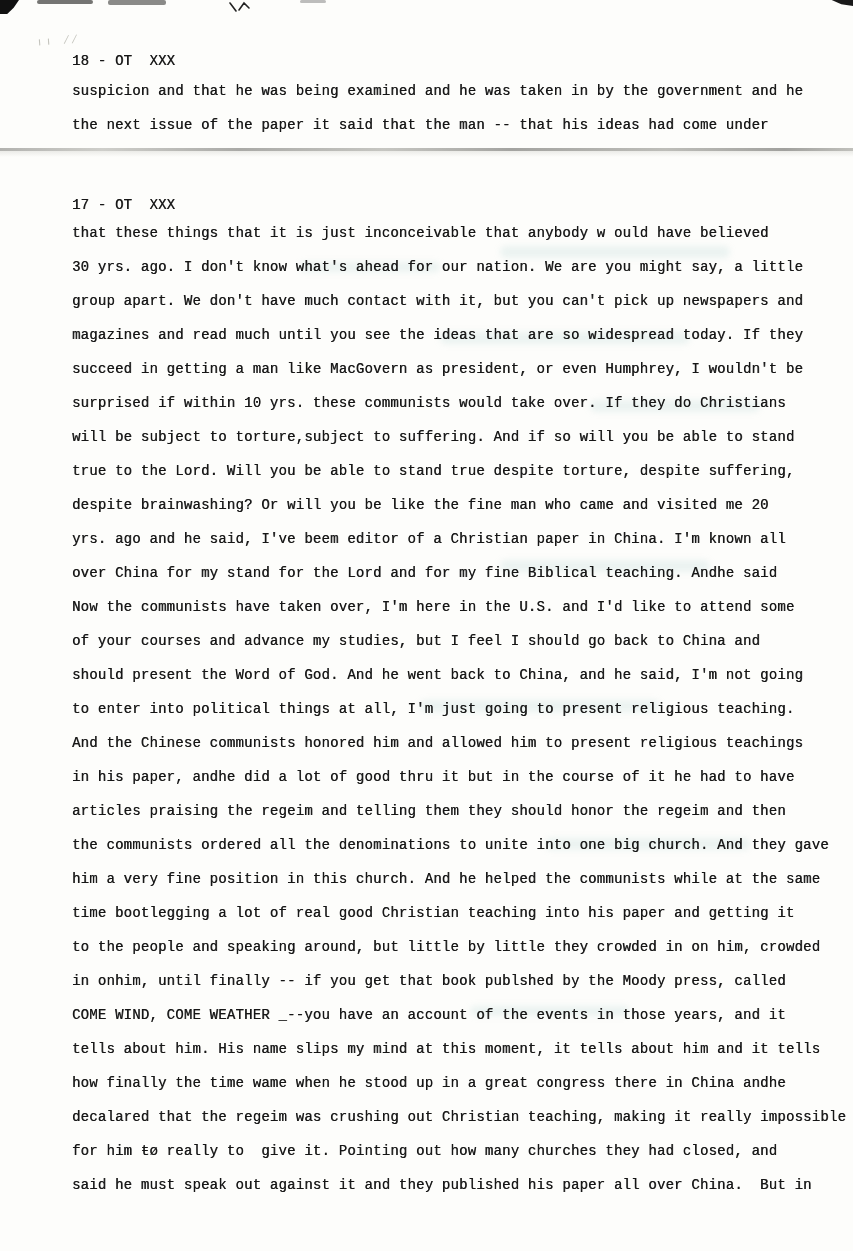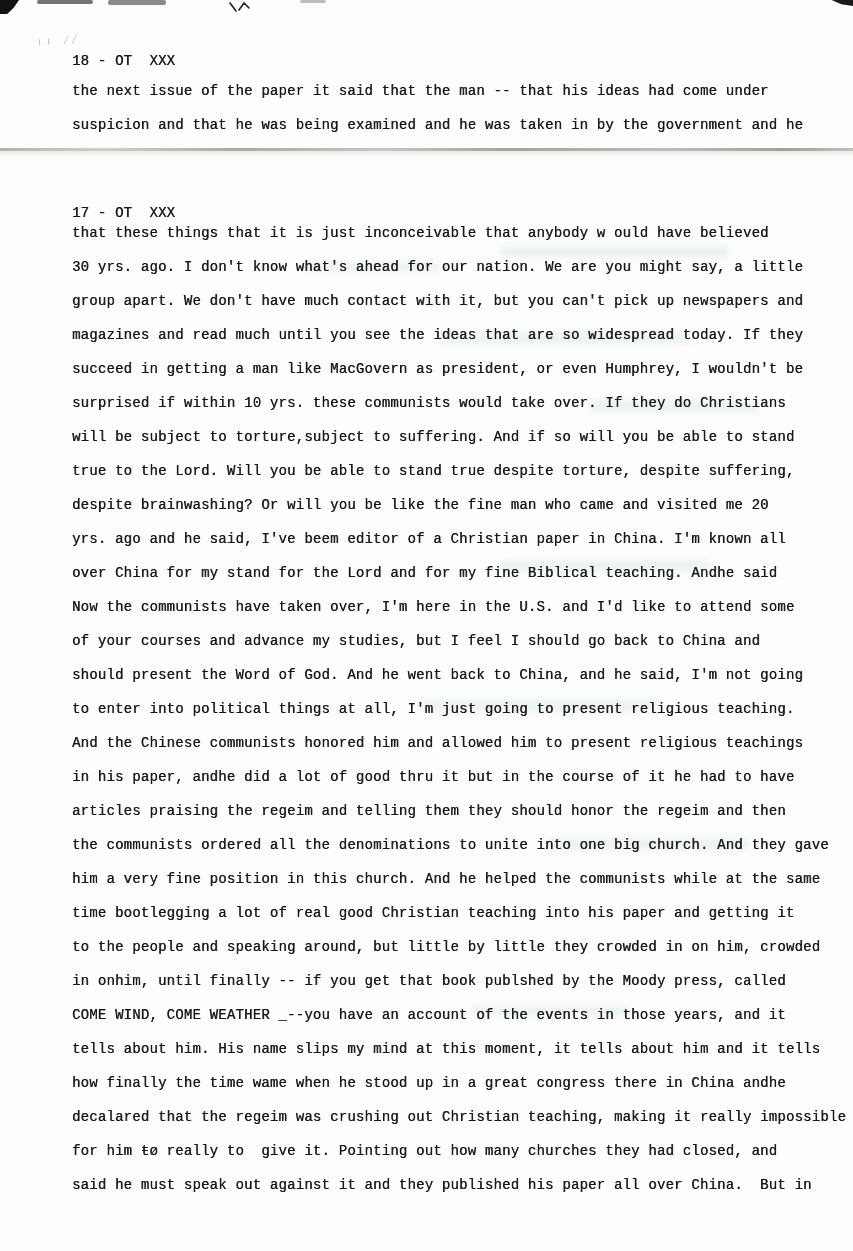--- a/index.html
+++ b/index.html
@@ -91,21 +91,21 @@
   <div class="ghost g1"></div>
   <div class="ghost g2"></div>
   <div class="ghost g3"></div>
   <div class="ghost g4"></div>
   <div class="ghost g5"></div>
   <div class="ghost g6"></div>
   <div class="ghost g7"></div>
   <div class="ghost g8"></div>
 
   <div class="typed heading" style="top:44px">18 - OT  XXX</div>
-  <div class="typed" style="top:74px"><div class="typed-line">the next issue of the paper it said that the man -- that his ideas had come under</div><div class="typed-line">suspicion and that he was being examined and he was taken in by the government and he</div></div>
+  <div class="typed" style="top:74px"><div class="typed-line">suspicion and that he was being examined and he was taken in by the government and he</div><div class="typed-line">the next issue of the paper it said that the man -- that his ideas had come under</div></div>
 
   <div class="seam"></div>
   <div class="seam-shadow"></div>
 
-  <div class="typed heading" style="top:196px">17 - OT  XXX</div>
+  <div class="typed heading" style="top:188px">17 - OT  XXX</div>
   <div class="typed" style="top:216px"><div class="typed-line">that these things that it is just inconceivable that anybody w ould have believed</div><div class="typed-line">30 yrs. ago. I don't know what's ahead for our nation. We are you might say, a little</div><div class="typed-line">group apart. We don't have much contact with it, but you can't pick up newspapers and</div><div class="typed-line">magazines and read much until you see the ideas that are so widespread today. If they</div><div class="typed-line">succeed in getting a man like MacGovern as president, or even Humphrey, I wouldn't be</div><div class="typed-line">surprised if within 10 yrs. these communists would take over. If they do Christians</div><div class="typed-line">will be subject to torture,subject to suffering. And if so will you be able to stand</div><div class="typed-line">true to the Lord. Will you be able to stand true despite torture, despite suffering,</div><div class="typed-line">despite brainwashing? Or will you be like the fine man who came and visited me 20</div><div class="typed-line">yrs. ago and he said, I've beem editor of a Christian paper in China. I'm known all</div><div class="typed-line">over China for my stand for the Lord and for my fine Biblical teaching. Andhe said</div><div class="typed-line">Now the communists have taken over, I'm here in the U.S. and I'd like to attend some</div><div class="typed-line">of your courses and advance my studies, but I feel I should go back to China and</div><div class="typed-line">should present the Word of God. And he went back to China, and he said, I'm not going</div><div class="typed-line">to enter into political things at all, I'm just going to present religious teaching.</div><div class="typed-line">And the Chinese communists honored him and allowed him to present religious teachings</div><div class="typed-line">in his paper, andhe did a lot of good thru it but in the course of it he had to have</div><div class="typed-line">articles praising the regeim and telling them they should honor the regeim and then</div><div class="typed-line">the communists ordered all the denominations to unite into one big church. And they gave</div><div class="typed-line">him a very fine position in this church. And he helped the communists while at the same</div><div class="typed-line">time bootlegging a lot of real good Christian teaching into his paper and getting it</div><div class="typed-line">to the people and speaking around, but little by little they crowded in on him, crowded</div><div class="typed-line">in onhim, until finally -- if you get that book publshed by the Moody press, called</div><div class="typed-line">COME WIND, COME WEATHER _--you have an account of the events in those years, and it</div><div class="typed-line">tells about him. His name slips my mind at this moment, it tells about him and it tells</div><div class="typed-line">how finally the time wame when he stood up in a great congress there in China andhe</div><div class="typed-line">decalared that the regeim was crushing out Christian teaching, making it really impossible</div><div class="typed-line">for him ŧø really to  give it. Pointing out how many churches they had closed, and</div><div class="typed-line">said he must speak out against it and they published his paper all over China.  But in</div></div>
 
 </div>
 
 </body></html>

